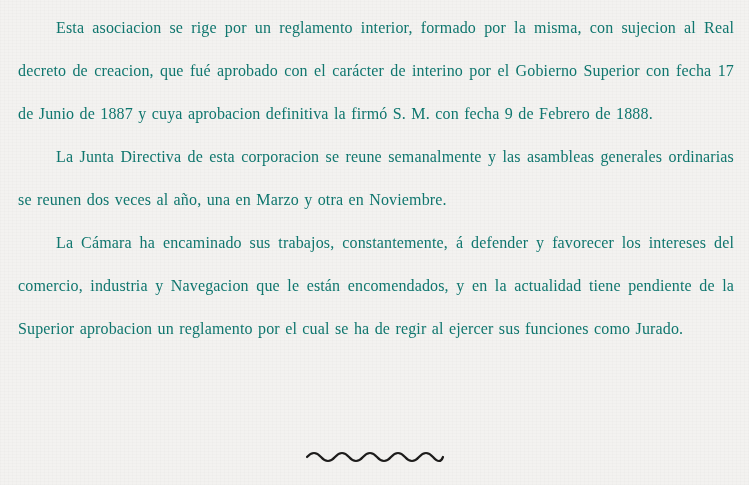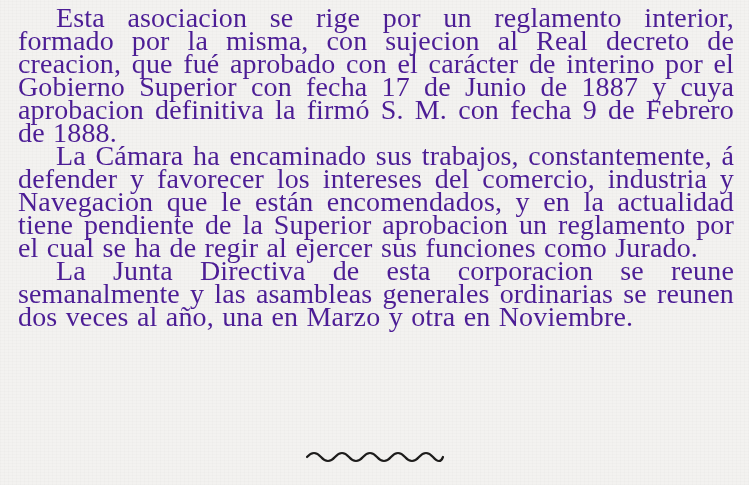--- a/index.html
+++ b/index.html
@@ -29,23 +29,23 @@
     pointer-events: none;
   }
   .text-block {
     position: absolute;
     left: 18px;
     top: 6px;
     width: 716px;
   }
   .para {
     margin: 0 0 0 0;
-    font-size: 28px;
-    line-height: 23px;
-    color: #4c1d95;
+    font-size: 16px;
+    line-height: 43px;
+    color: #0f766e;
     text-align: justify;
     text-indent: 38px;
     letter-spacing: 0.15px;
     word-spacing: 1.2px;
     font-family: "Liberation Serif", serif;
   }
   .para.last-line-left {
     text-align-last: left;
   }
   .ornament-wrap {
@@ -62,22 +62,22 @@
   }
 </style>
 </head>
 <body>
 
 <div class="page">
   <div class="paper-texture"></div>
 
   <div class="text-block">
     <p class="para last-line-left">Esta asociacion se rige por un reglamento interior, formado por la misma, con sujecion al Real decreto de creacion, que fué aprobado con el carácter de interino por el Gobierno Superior con fecha 17 de Junio de 1887 y cuya aprobacion definitiva la firmó S. M. con fecha 9 de Febrero de 1888.</p>
+    <p class="para last-line-left">La Junta Directiva de esta corporacion se reune semanalmente y las asambleas generales ordinarias se reunen dos veces al año, una en Marzo y otra en Noviembre.</p>
     <p class="para last-line-left">La Cámara ha encaminado sus trabajos, constantemente, á defender y favorecer los intereses del comercio, industria y Navegacion que le están encomendados, y en la actualidad tiene pendiente de la Superior aprobacion un reglamento por el cual se ha de regir al ejercer sus funciones como Jurado.</p>
-    <p class="para last-line-left">La Junta Directiva de esta corporacion se reune semanalmente y las asambleas generales ordinarias se reunen dos veces al año, una en Marzo y otra en Noviembre.</p>
   </div>
 
   <div class="ornament-wrap">
     <svg class="ornament" width="140" height="16" viewBox="0 0 140 16" aria-hidden="true">
       <path d="M2,9 Q9,1 16,9 T30,9 T44,9 T58,9 T72,9 T86,9 T100,9 T114,9 T128,9 T138,9" fill="none" stroke="#1d1c1b" stroke-width="2.2" stroke-linecap="round"></path>
     </svg>
   </div>
 </div>
 
 </body></html>

